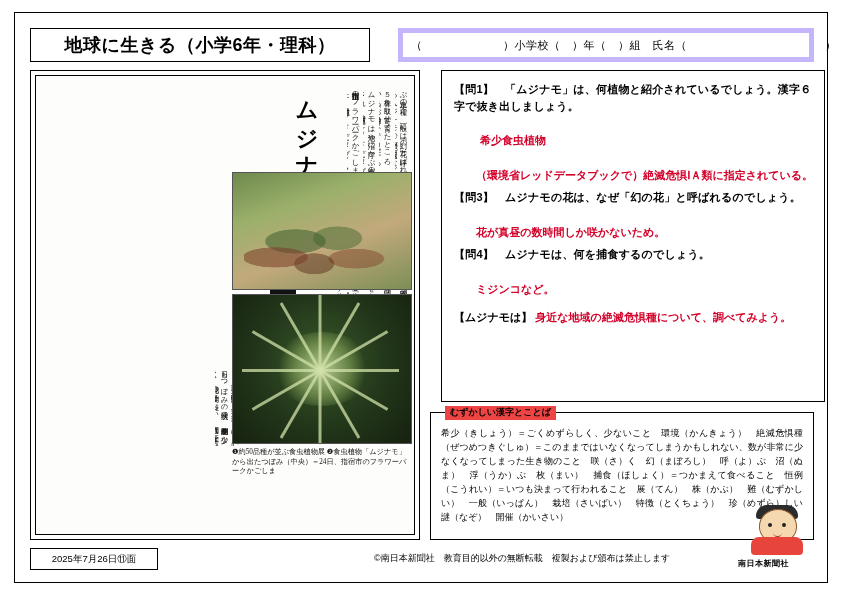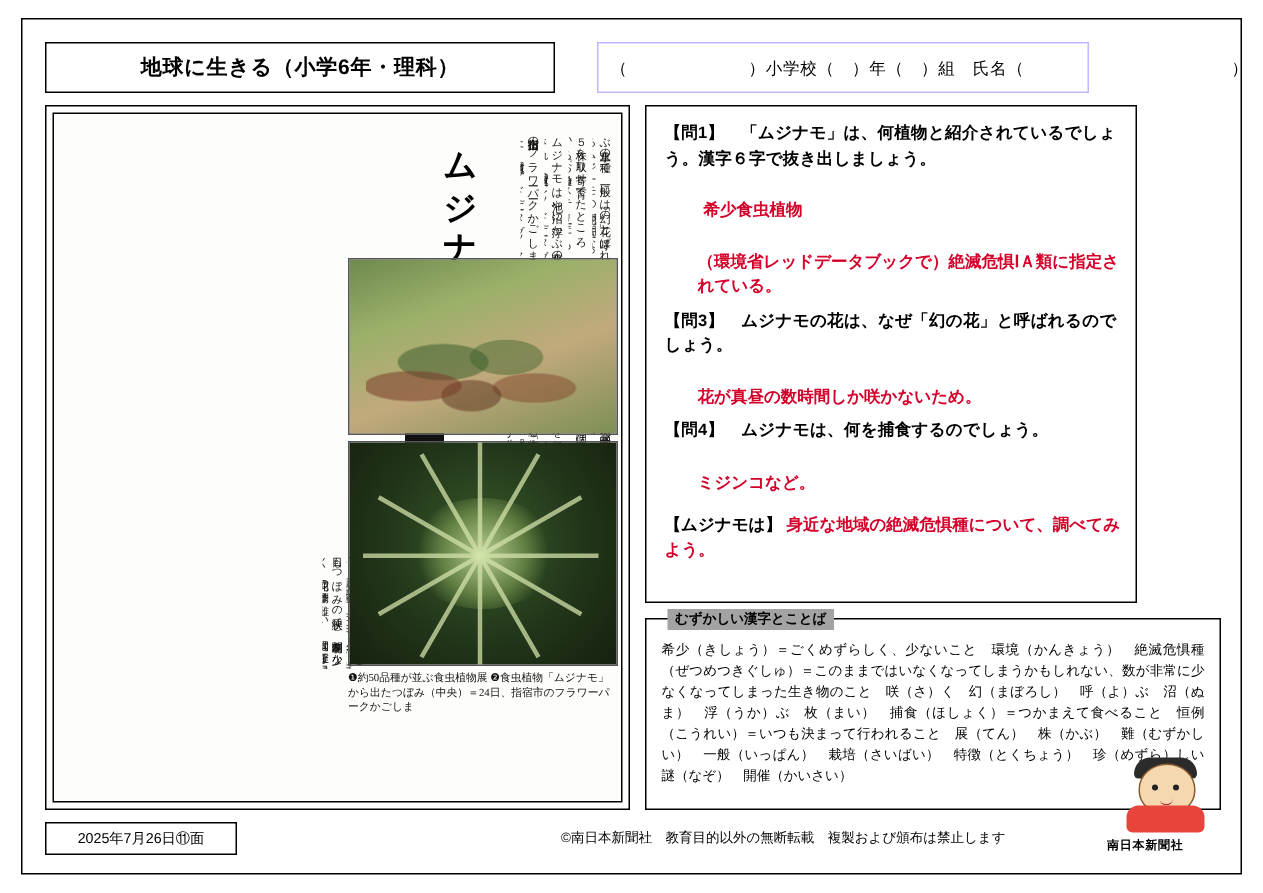--- a/index.html
+++ b/index.html
@@ -33,31 +33,31 @@
     position: absolute;
     left: 30px;
     top: 28px;
     width: 340px;
     height: 34px;
     border: 1px solid #000;
     box-sizing: border-box;
     display: flex;
     align-items: center;
     justify-content: center;
-    font-size: 14px;
+    font-size: 18px;
     font-weight: bold;
     letter-spacing: 0.5px;
   }
   .name-box {
     position: absolute;
     left: 398px;
     top: 28px;
-    width: 328px;
+    width: 416px;
     height: 34px;
-    border: 1px solid #c4b5fd;
+    border: 5px solid #c4b5fd;
     box-sizing: border-box;
     display: flex;
     align-items: center;
     font-size: 11px;
     padding-left: 8px;
     letter-spacing: 0.5px;
   }
   .name-box .seg { white-space: pre; }
 
   
@@ -202,23 +202,23 @@
     width: 180px;
     font-size: 7.2px;
     line-height: 1.35;
     font-family: "Liberation Serif", serif;
     color: #111;
   }
 
   
   .q-box {
     position: absolute;
-    left: 430px;
+    left: 441px;
     top: 70px;
-    width: 328px;
+    width: 384px;
     height: 332px;
     border: 1px solid #000;
     box-sizing: border-box;
     padding: 10px 10px 18px 12px;
     font-size: 11px;
   }
   .q-item { margin-bottom: 6px; }
   .q-line {
     font-weight: bold;
     letter-spacing: 0.2px;
@@ -250,21 +250,21 @@
     border: 1px solid #000;
     box-sizing: border-box;
     padding: 14px 10px 6px 10px;
     font-size: 9px;
     line-height: 1.55;
   }
   .vocab-label {
     position: absolute;
     left: 14px;
     top: -7px;
-    background: #a3a3a3;
+    background: #ef4444;
     padding: 0 5px;
     font-size: 9px;
     font-weight: bold;
   }
   .vocab-text { text-align: justify; }
 
   
   .date-box {
     position: absolute;
     left: 30px;

